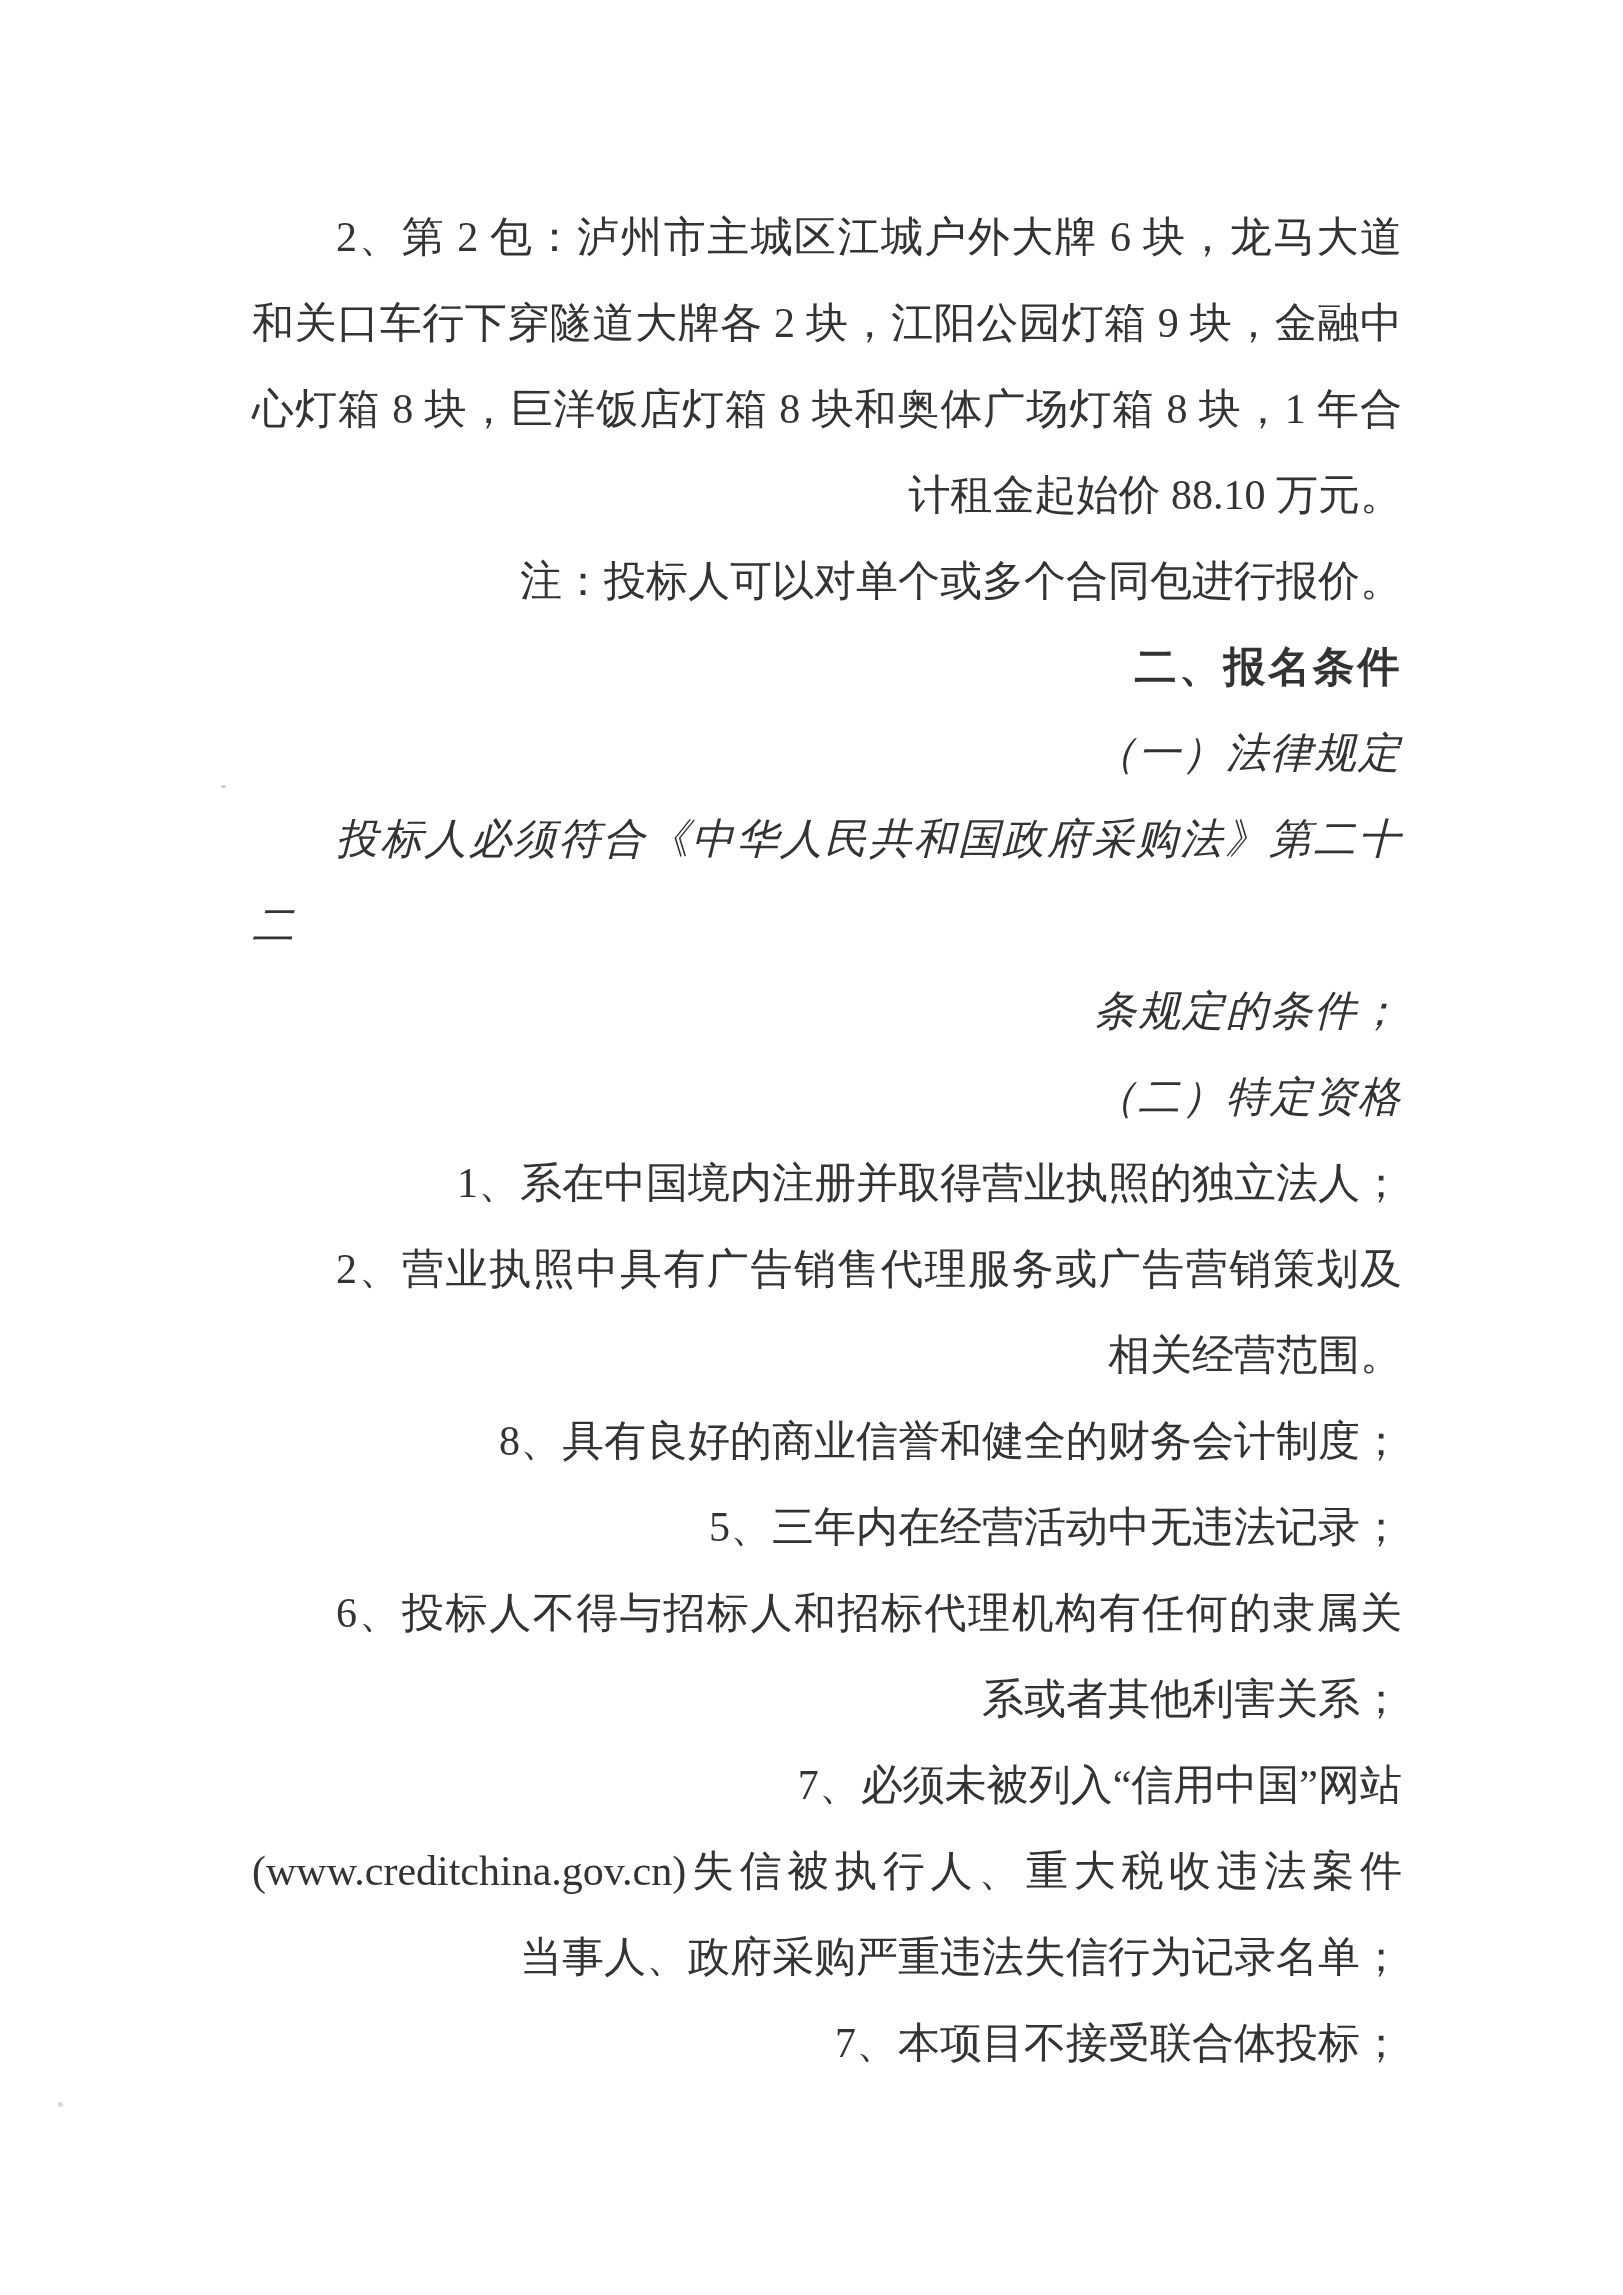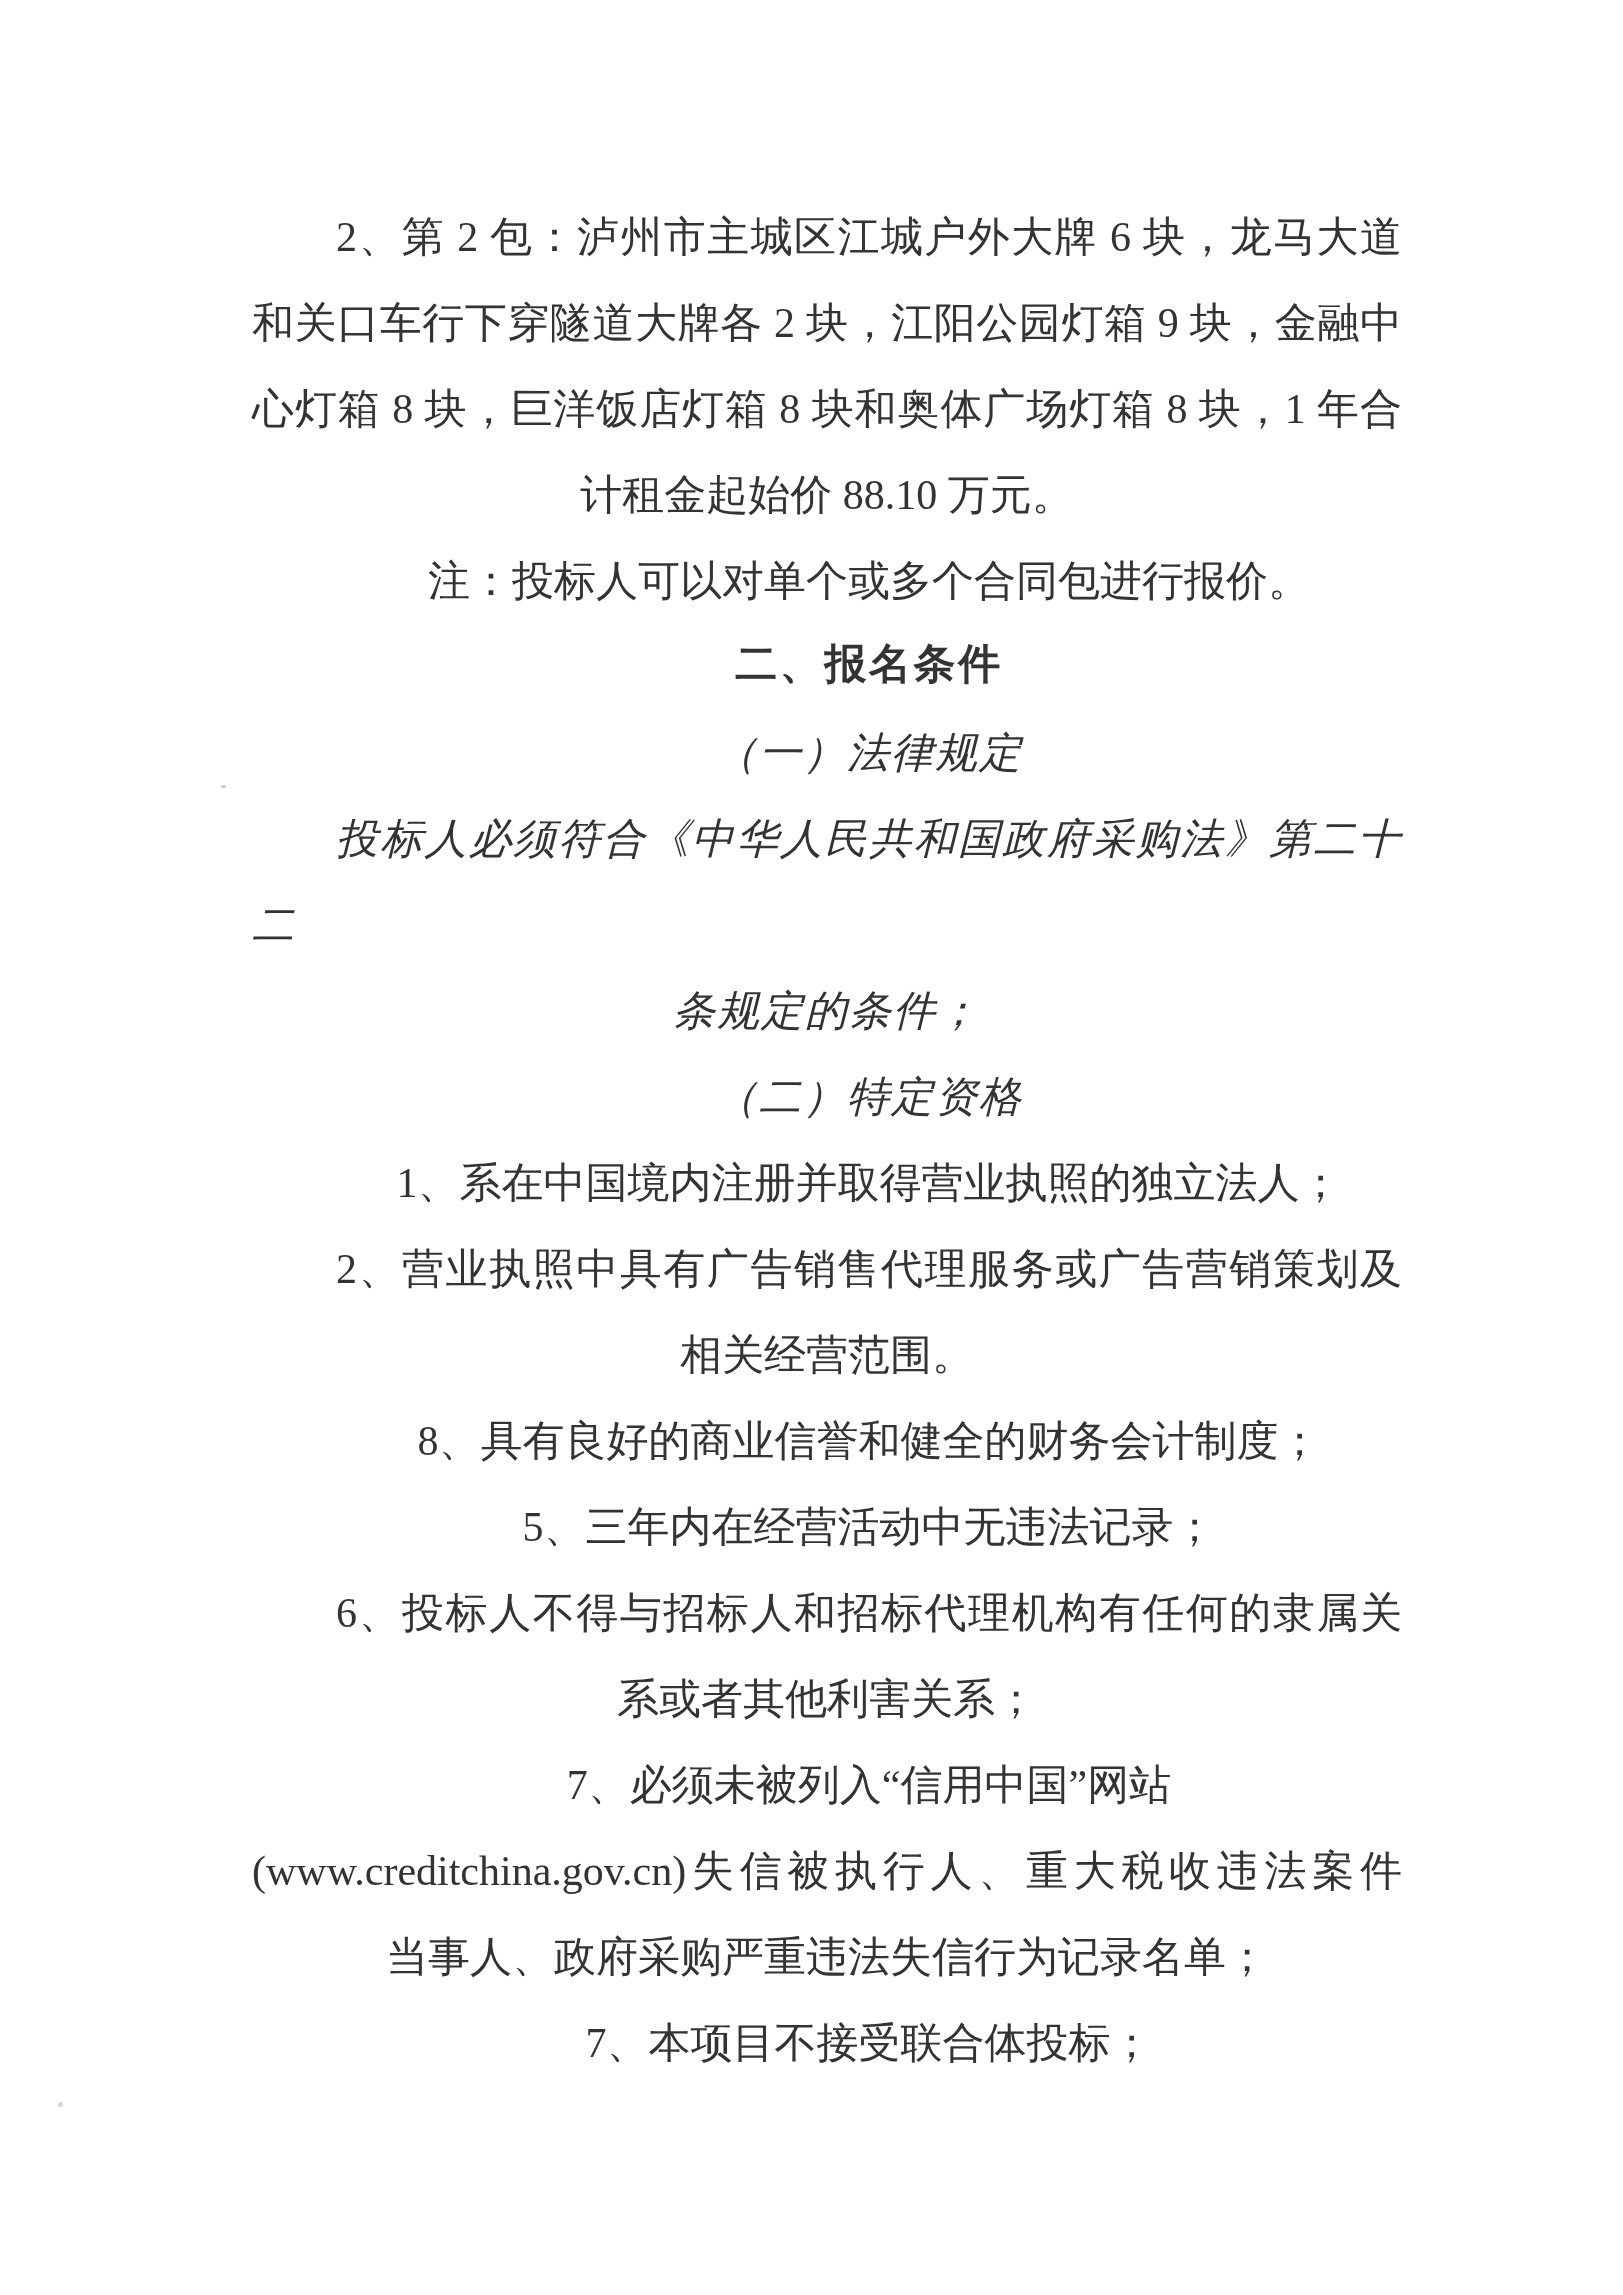--- a/index.html
+++ b/index.html
@@ -23,34 +23,34 @@
     position: absolute;
     left: 252px;
     top: 194px;
     width: 1150px;
     color: #333333;
     font-size: 42px;
   }
   .line {
     min-height: 86px;
     line-height: 86px;
-    text-align: center;
+    text-align: right;
   }
   .indent {
     text-indent: 84px;
   }
   
   .fill {
     text-align: justify;
     text-align-last: justify;
   }
   
   .heading {
     font-weight: 700;
-    font-family: Liberation Mono, monospace;
+    font-family: Liberation Sans, sans-serif;
     letter-spacing: 2.6px;
   }
   
   .kaiti {
     font-style: italic;
     letter-spacing: 2px;
   }
   .speck {
     position: absolute;
     background: #c9c9c9;

